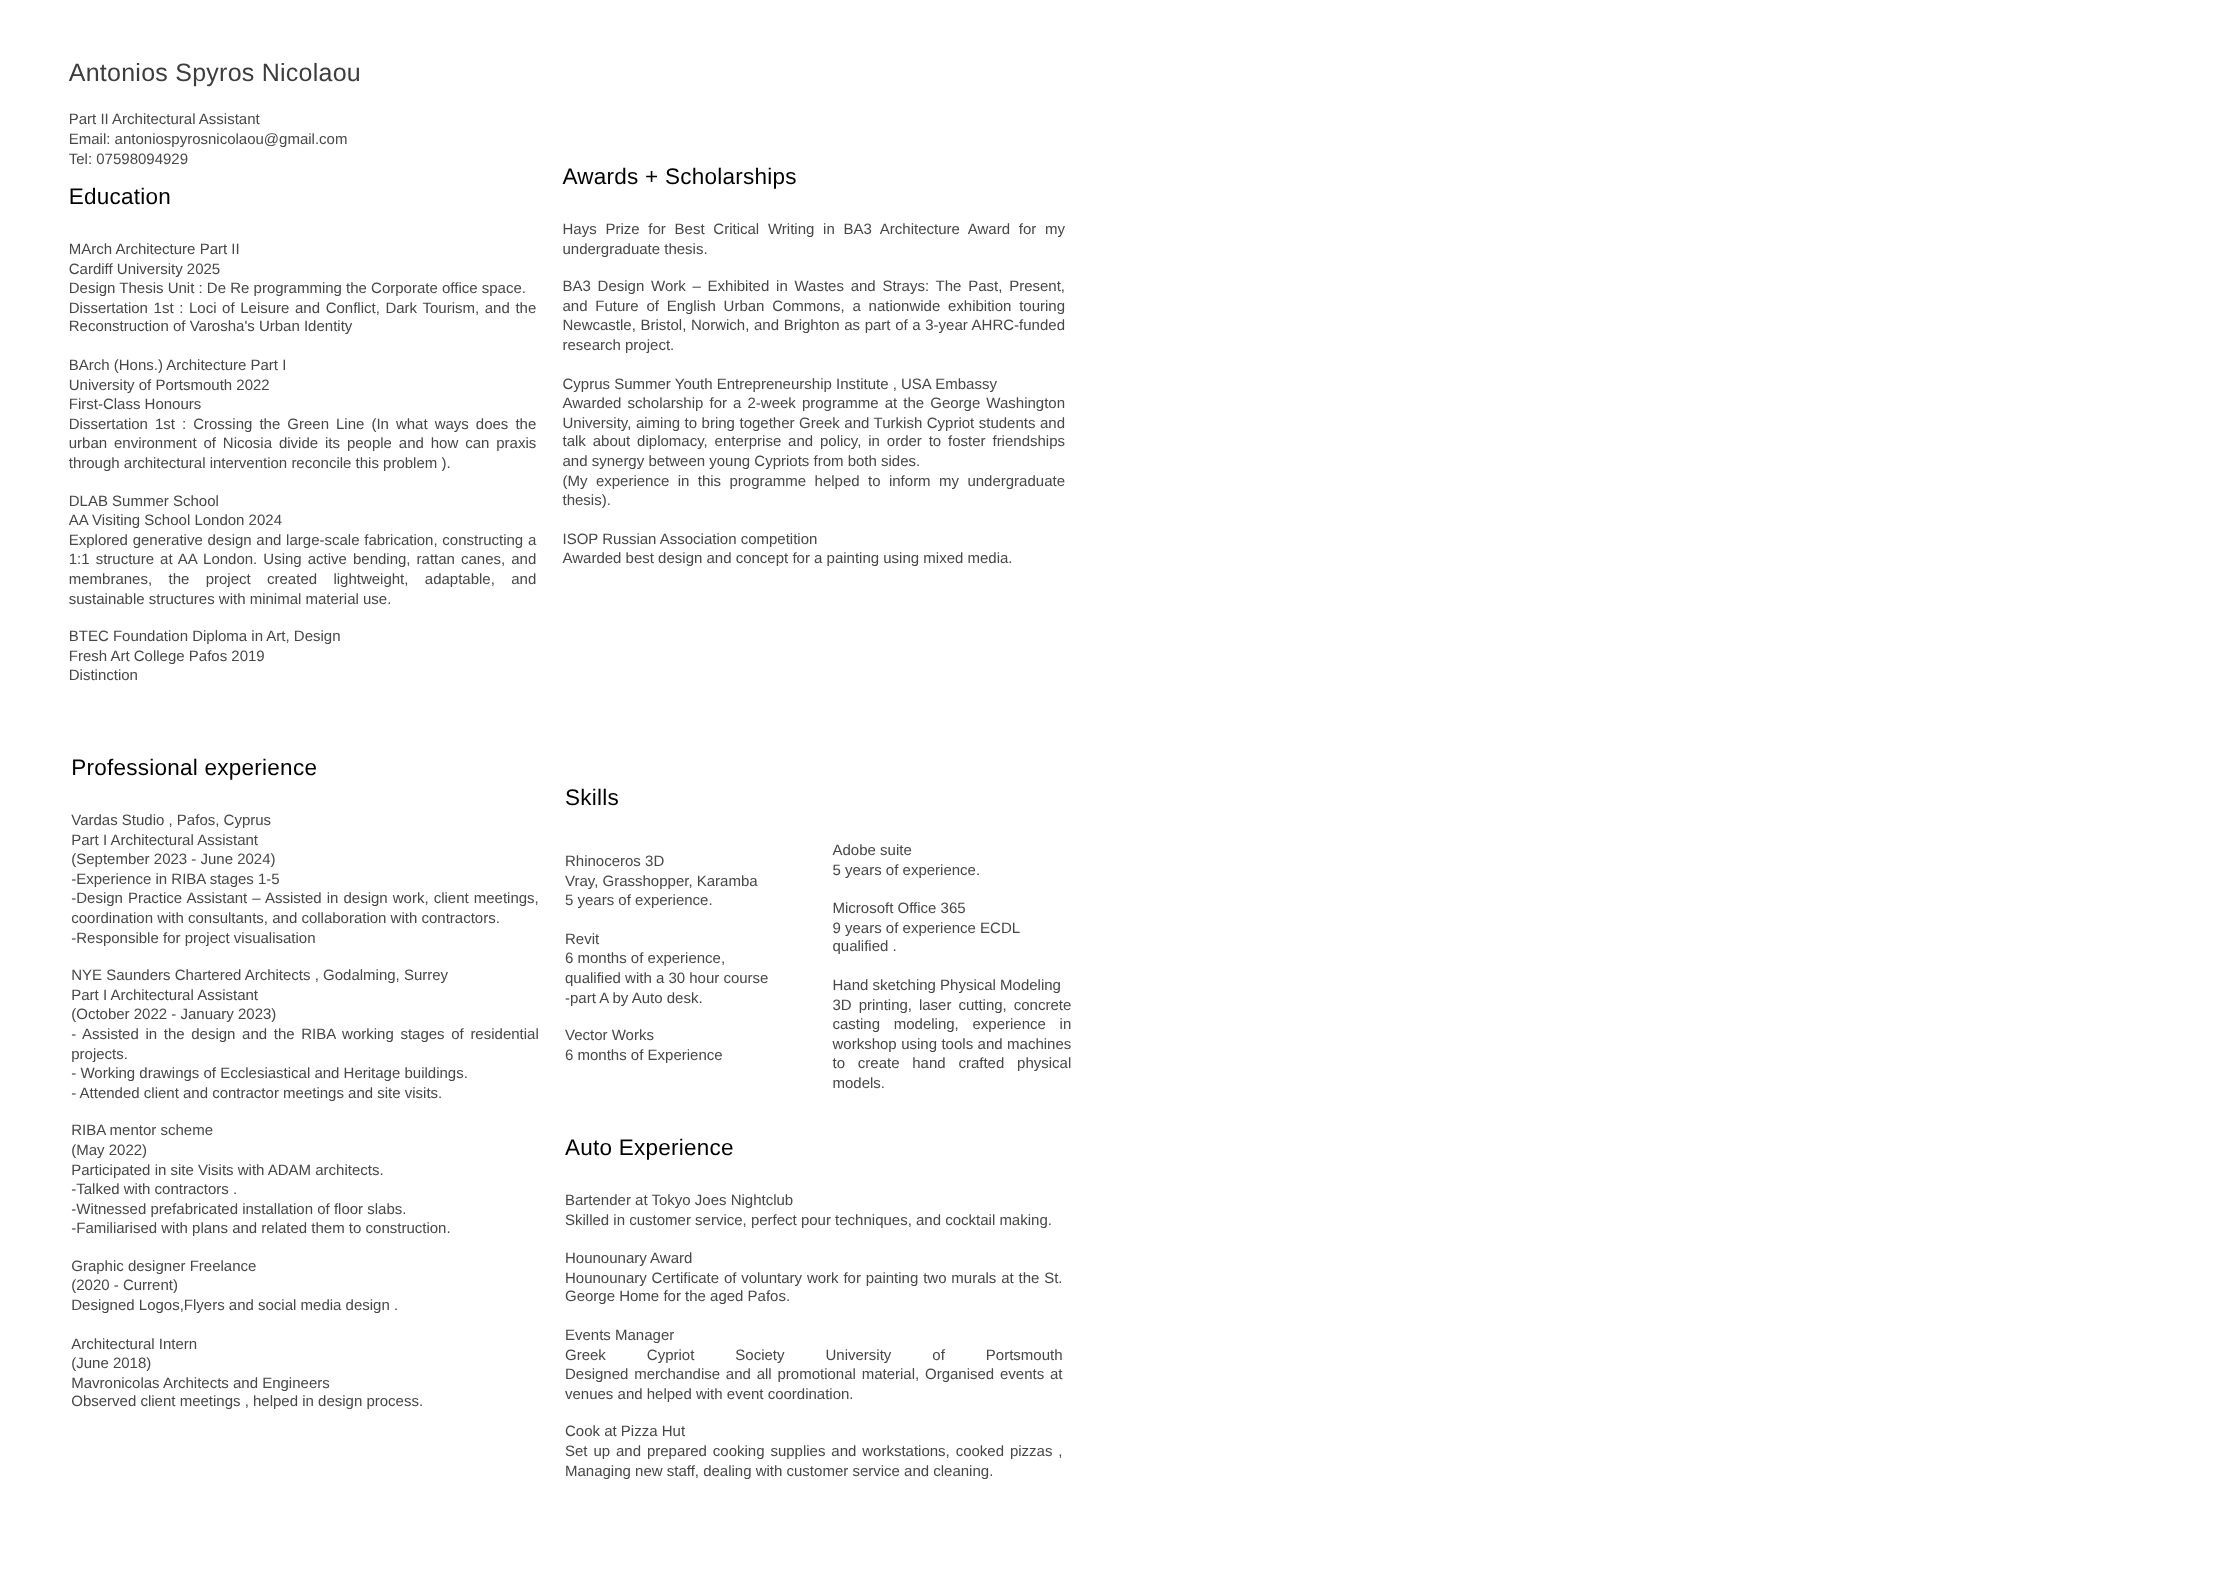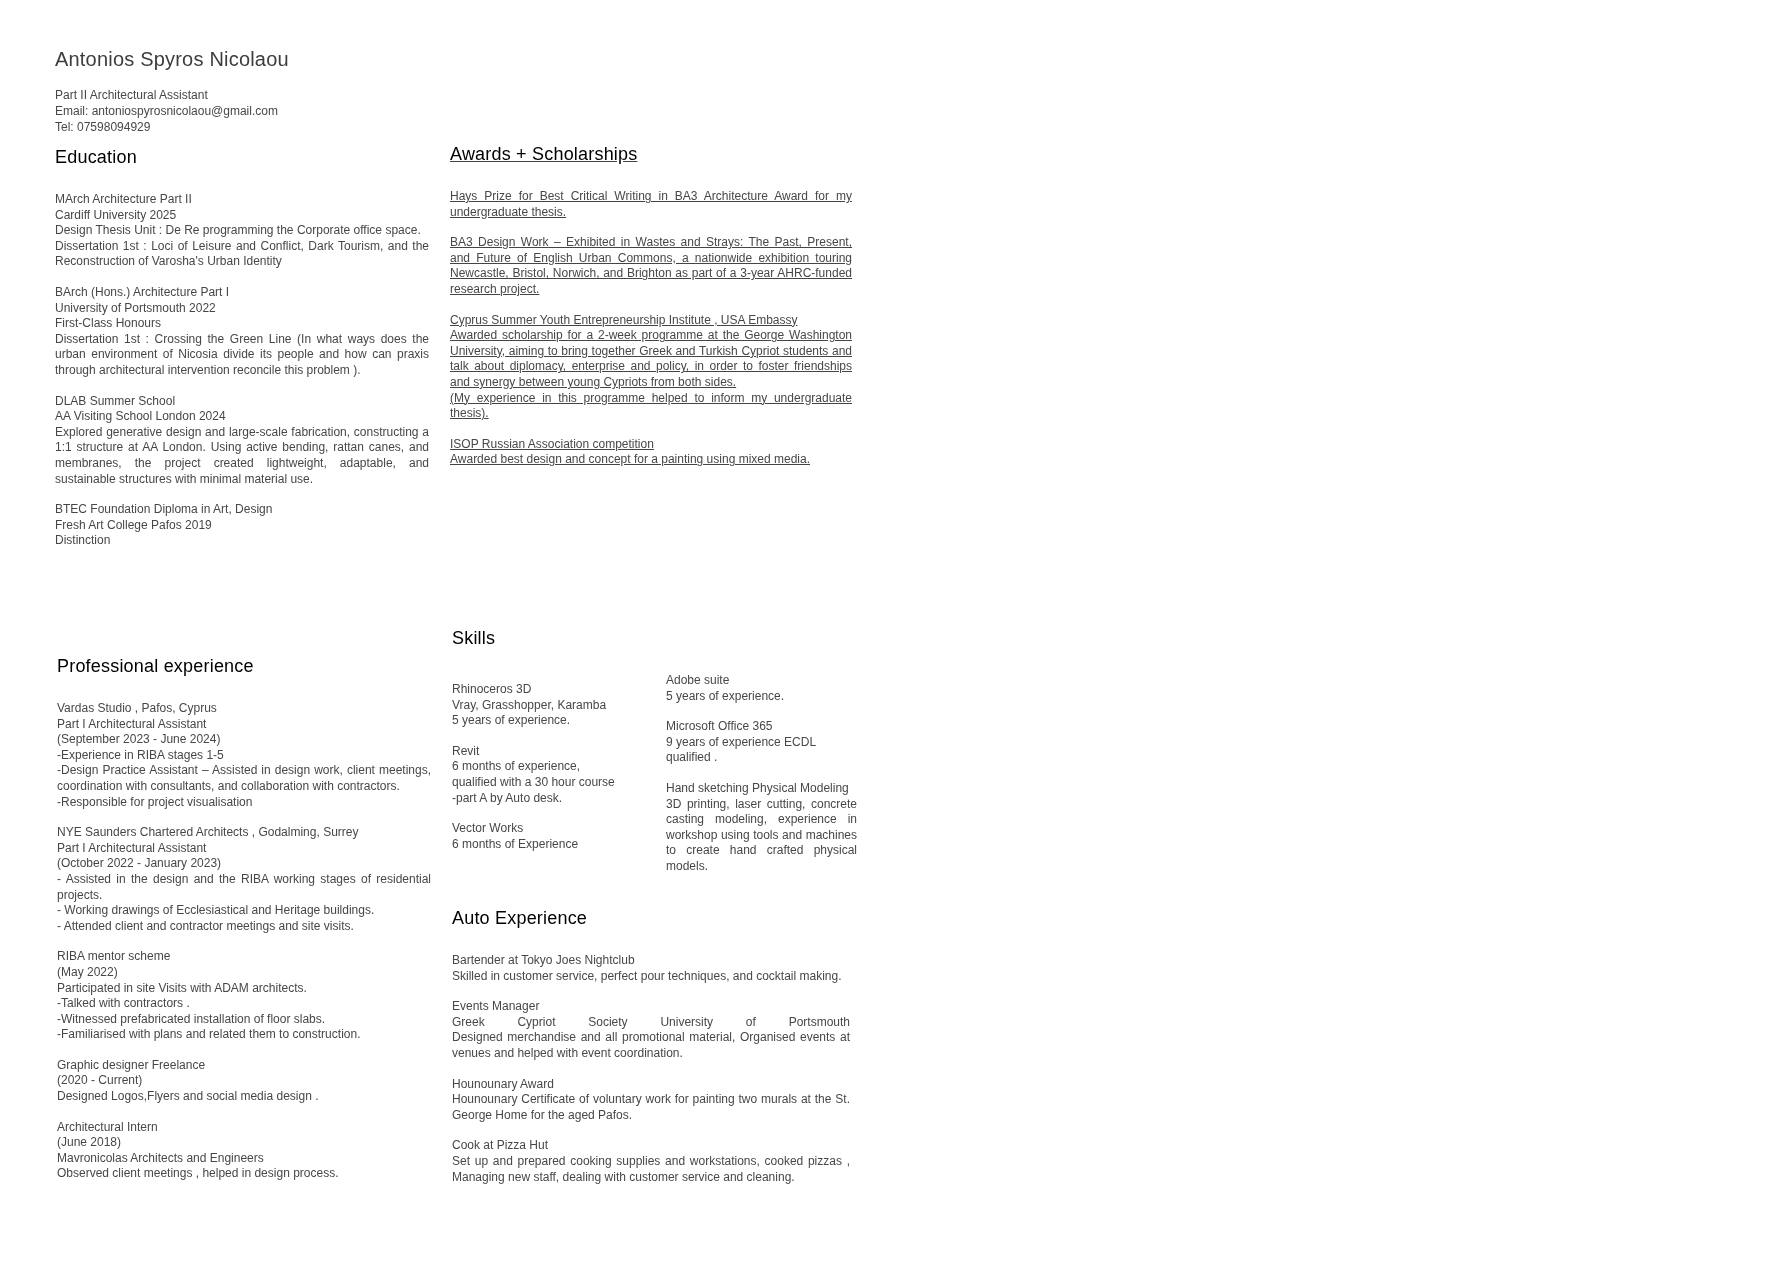--- a/index.html
+++ b/index.html
@@ -53,22 +53,22 @@
     text-align: justify;
     text-align-last: justify;
   }
 
   
   .skills-cols { display: flex; gap: 18px; }
   .skills-col-left  { width: 196px; padding-top: 9px; }
   .skills-col-right { width: 191px; }
 
   .col-edu  { left: 55px;  top: 147px; width: 374px; }
-  .col-awd  { left: 450px; top: 144px; width: 402px; text-decoration: underline; }
-  .col-pro  { left: 57px;  top: 656px; width: 374px; }
+  .col-awd  { left: 450px; top: 131px; width: 402px; }
+  .col-pro  { left: 57px;  top: 604px; width: 374px; }
   .col-skl  { left: 452px; top: 628px; width: 405px; }
   .col-oth  { left: 452px; top: 908px; width: 398px; }
   .header   { left: 55px;  top: 48px;  width: 420px; }
 </style>
 </head>
 <body>
 
 <header class="block header">
   <h1>Antonios Spyros Nicolaou</h1>
   <div class="sub">Part II Architectural Assistant</div>
@@ -198,25 +198,25 @@
   </div>
 </section>
 
 <section class="block col-oth">
   <h2 class="section-heading">Auto Experience</h2>
   <div class="entry">
       <div>Bartender at Tokyo Joes Nightclub</div>
       <div>Skilled in customer service, perfect pour techniques, and cocktail making.</div>
     </div>
   <div class="entry">
+      <div>Hounounary Award</div>
+      <div>Hounounary Certificate of voluntary work for painting two murals at the St. George Home for the aged Pafos.</div>
+    </div>
+  <div class="entry">
     <div>Events Manager</div>
     <div class="spread-line">Greek Cypriot Society University of Portsmouth</div>
     <div>Designed merchandise and all promotional material,  Organised events at venues and helped with event coordination.</div>
   </div>
   <div class="entry">
-      <div>Hounounary Award</div>
-      <div>Hounounary Certificate of voluntary work for painting two murals at the St. George Home for the aged Pafos.</div>
-    </div>
-  <div class="entry">
       <div>Cook at Pizza Hut</div>
       <div>Set up and prepared cooking supplies and workstations, cooked pizzas , Managing new staff, dealing with customer service and cleaning.</div>
     </div>
 </section>
 
 </body></html>

